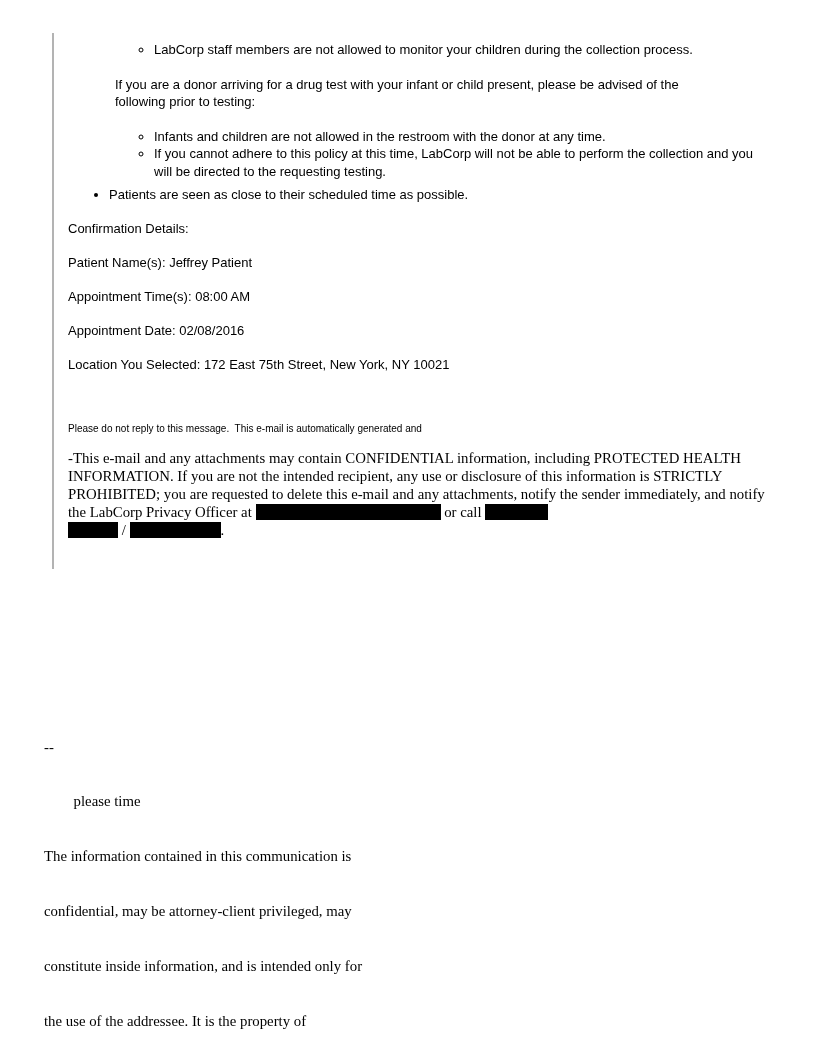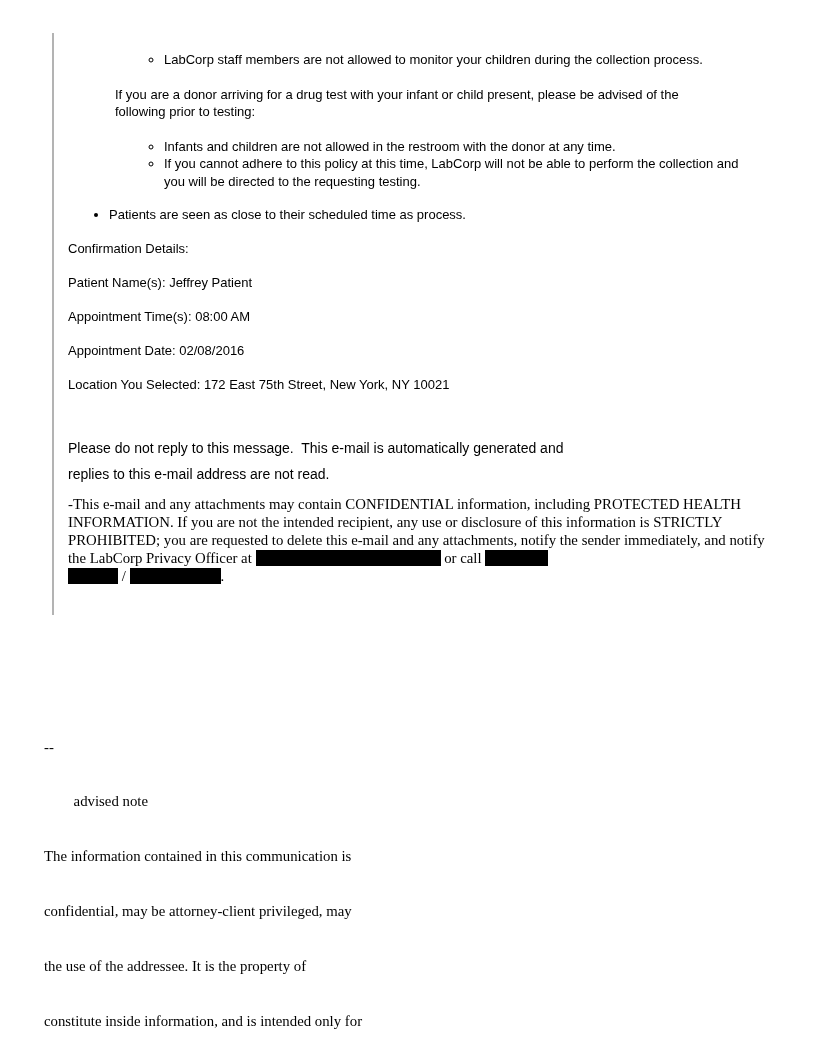--- a/index.html
+++ b/index.html
@@ -19,26 +19,26 @@
     left: 52px;
     width: 712px;
     border-left: 2px solid #b3b3b3;
     padding: 2px 0 30px 14px;
     box-sizing: border-box;
     font-size: 13px;
     line-height: 17.5px;
   }
   ul.outer { margin: 0; padding: 0 0 0 41px; list-style: disc; }
   ul.outer > li.continuation { list-style: none; }
-  ul.inner { margin: 16px; padding: 0 0 0 39px; list-style: circle; }
+  ul.inner { margin: 6px; padding: 0 0 0 39px; list-style: circle; }
   ul.inner > li { max-width: 610px; }
   p.donor { margin: 17px 0 17px 6px; max-width: 612px; }
   .appt p { margin: 16.5px 0; }
   .appt p.bold { font-weight: bold; }
-  .auto-notice { margin-top: 48px; font-size: 14px; line-height: 13px; }
+  .auto-notice { margin-top: 48px; font-size: 10px; line-height: 13px; }
   .auto-notice p { margin: 13px 0; white-space: pre-wrap; }
   .legal {
     margin-top: 14px;
     width: 700px;
     font-family: "Liberation Serif", serif;
     font-size: 14.8px;
     line-height: 18px;
   }
   .redact {
     display: inline-block;
@@ -72,47 +72,46 @@
       <li class="continuation">
         <ul class="inner">
           <li>LabCorp staff members are not allowed to monitor your children during the collection process.</li>
         </ul>
         <p class="donor">If you are a donor arriving for a drug test with your infant or child present, please be advised of the following prior to testing:</p>
         <ul class="inner">
           <li>Infants and children are not allowed in the restroom with the donor at any time.</li>
           <li>If you cannot adhere to this policy at this time, LabCorp will not be able to perform the collection and you will be directed to the requesting testing.</li>
         </ul>
       </li>
-      <li>Patients are seen as close to their scheduled time as process.</li>
+      <li>Patients are seen as close to their scheduled time as possible.</li>
     </ul>
 
     <div class="appt">
       <p>Confirmation Details:</p>
       <p>Patient Name(s): Jeffrey Patient</p>
       <p>Appointment Time(s): 08:00 AM</p>
       <p>Appointment Date: 02/08/2016</p>
       <p>Location You Selected: 172 East 75th Street, New York, NY 10021</p>
     </div>
 
     <div class="auto-notice">
       <p>Please do not reply to this message.  This e-mail is automatically generated and</p>
-      <p>replies to this e-mail address are not read.</p>
     </div>
 
     <div class="legal"><span>-This e-mail and any attachments may contain CONFIDENTIAL information, including PROTECTED HEALTH INFORMATION. If you are not the intended recipient, any use or disclosure of this information is STRICTLY PROHIBITED; you are requested to delete this e-mail and any attachments, notify the sender immediately, and notify the LabCorp Privacy Officer at </span><span class="redact r1"></span><span> or call </span><span class="redact r2"></span><br><span class="redact r3"></span><span> / </span><span class="redact r4"></span><span>.</span></div>
 
   </div>
 
   <div class="signature">
     <div>--</div>
-    <div>        advised note</div>
+    <div>        please time</div>
     <div>The information contained in this communication is</div>
     <div>confidential, may be attorney-client privileged, may</div>
+    <div>constitute inside information, and is intended only for</div>
     <div>the use of the addressee. It is the property of</div>
-    <div>constitute inside information, and is intended only for</div>
     
     
     
     
     
     
     
     
   </div>
 

